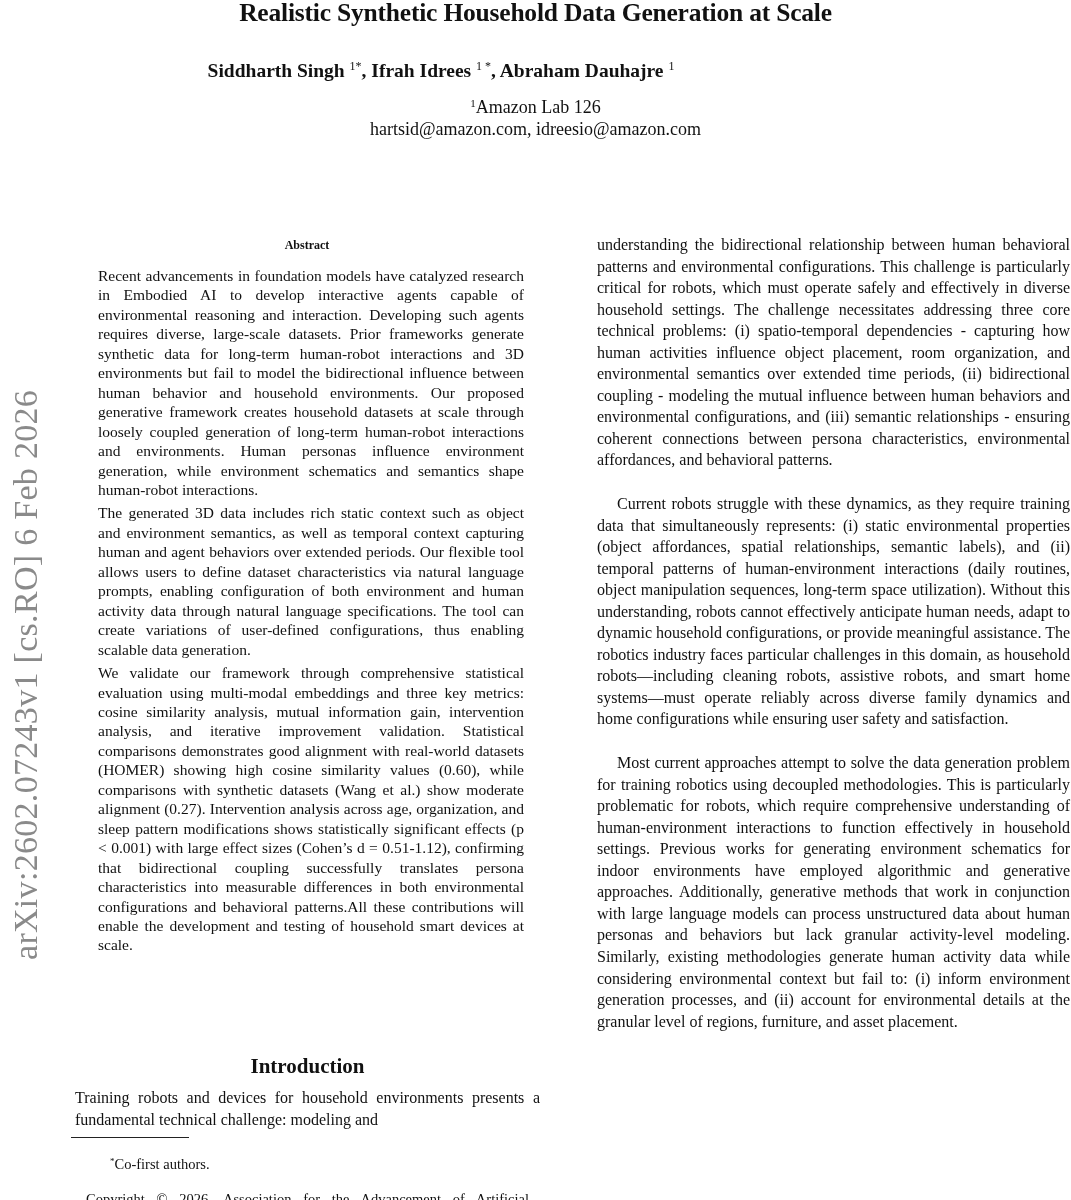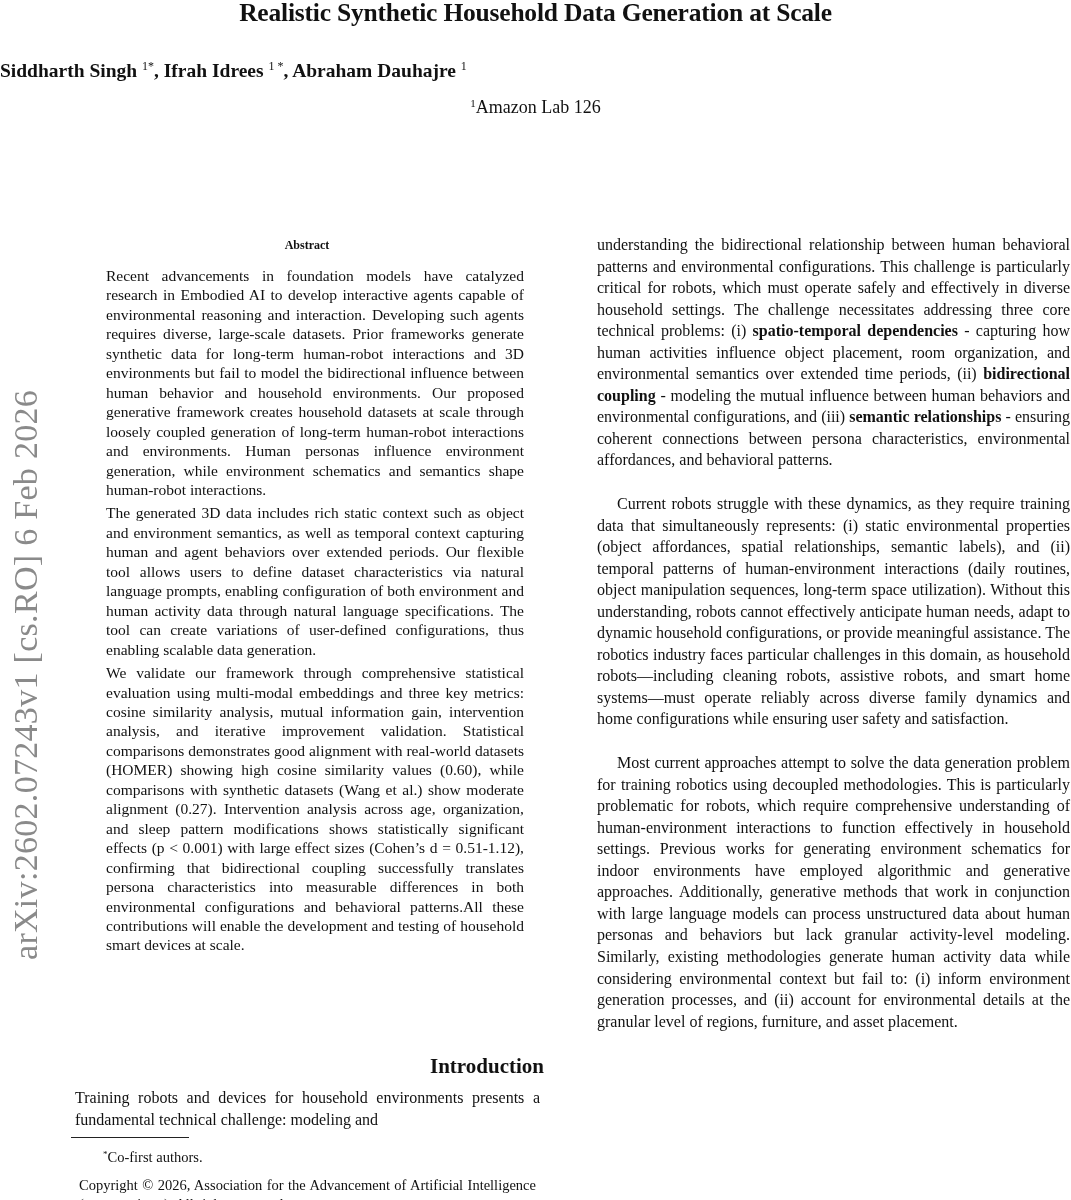--- a/index.html
+++ b/index.html
@@ -22,22 +22,23 @@
     width: 1071px;
     text-align: center;
     font-size: 25.5px;
     font-weight: bold;
     letter-spacing: -0.2px;
     line-height: 30px;
   }
   .authors {
     position: absolute;
     top: 58px;
-    left: 0;
+    left: 17px;
     width: 848px;
+    text-align: center;
     font-size: 19.5px;
     font-weight: bold;
     line-height: 26px;
   }
   .authors sup {
     font-size: 12px;
     font-weight: normal;
     vertical-align: 7px;
     line-height: 0;
   }
@@ -79,29 +80,29 @@
   }
   .abstract-body {
     position: absolute;
     top: 266px;
     left: 90px;
     width: 434px;
     font-size: 15.5px;
     line-height: 19.45px;
   }
   .abstract-body p {
-    margin: 0 0 4px 16px;
+    margin: 0 0 4px 8px;
     text-align: justify;
   }
   .intro-head {
     position: absolute;
     top: 1053px;
     left: 71px;
     width: 473px;
-    text-align: right;
+    text-align: center;
     font-weight: bold;
     font-size: 21px;
     line-height: 26px;
   }
   .intro-body {
     position: absolute;
     top: 1083px;
     left: 71px;
     width: 473px;
     font-size: 16px;
@@ -128,52 +129,53 @@
     line-height: 19.5px;
   }
   .footnotes .fn1 {
     padding-left: 24px;
   }
   .footnotes .fn1 sup {
     font-size: 9px;
     vertical-align: 5px;
     line-height: 0;
   }
-  .footnotes p { margin: 8px; text-align: justify; }
+  .footnotes p { margin: 15px; text-align: justify; }
   .right-body {
     position: absolute;
     top: 234px;
     left: 597px;
     width: 473px;
     font-size: 16px;
     line-height: 21.55px;
   }
   .right-body p {
     margin: 0 0 5px 0;
     text-align: justify;
   }
   .right-body p.indent { text-indent: 20px; margin-top: 22px; }
-  .right-body b { font-weight: bold; }
+  .right-body b { font-weight: normal; }
 </style>
 </head>
 <body>
 
 <div class="title">Realistic Synthetic Household Data Generation at Scale</div>
 
 <div class="authors">
   <span>Siddharth Singh</span>
   <sup>1*</sup><span>, </span>
   <span>Ifrah Idrees</span>
   <sup>1 *</sup><span>, </span>
   <span>Abraham Dauhajre</span>
   <sup>1</sup>
 </div>
 
 <div class="affil">
   <div><sup>1</sup><span>Amazon Lab 126</span></div>
+  <div>hartsid@amazon.com, idreesio@amazon.com</div>
 </div>
 
 <div class="arxiv">arXiv:2602.07243v1  [cs.RO]  6 Feb 2026</div>
 
 <div class="abstract-head">Abstract</div>
 <div class="abstract-body">
   <p>Recent advancements in foundation models have catalyzed research in Embodied AI to develop interactive agents capable of environmental reasoning and interaction. Developing such agents requires diverse, large-scale datasets. Prior frameworks generate synthetic data for long-term human-robot interactions and 3D environments but fail to model the bidirectional influence between human behavior and household environments. Our proposed generative framework creates household datasets at scale through loosely coupled generation of long-term human-robot interactions and environments. Human personas influence environment generation, while environment schematics and semantics shape human-robot interactions.</p>
   <p>The generated 3D data includes rich static context such as object and environment semantics, as well as temporal context capturing human and agent behaviors over extended periods. Our flexible tool allows users to define dataset characteristics via natural language prompts, enabling configuration of both environment and human activity data through natural language specifications. The tool can create variations of user-defined configurations, thus enabling scalable data generation.</p>
   <p>We validate our framework through comprehensive statistical evaluation using multi-modal embeddings and three key metrics: cosine similarity analysis, mutual information gain, intervention analysis, and iterative improvement validation. Statistical comparisons demonstrates good alignment with real-world datasets (HOMER) showing high cosine similarity values (0.60), while comparisons with synthetic datasets (Wang et al.) show moderate alignment (0.27). Intervention analysis across age, organization, and sleep pattern modifications shows statistically significant effects (p &lt; 0.001) with large effect sizes (Cohen’s d = 0.51-1.12), confirming that bidirectional coupling successfully translates persona characteristics into measurable differences in both environmental configurations and behavioral patterns.All these contributions will enable the development and testing of household smart devices at scale.</p>
 </div>

